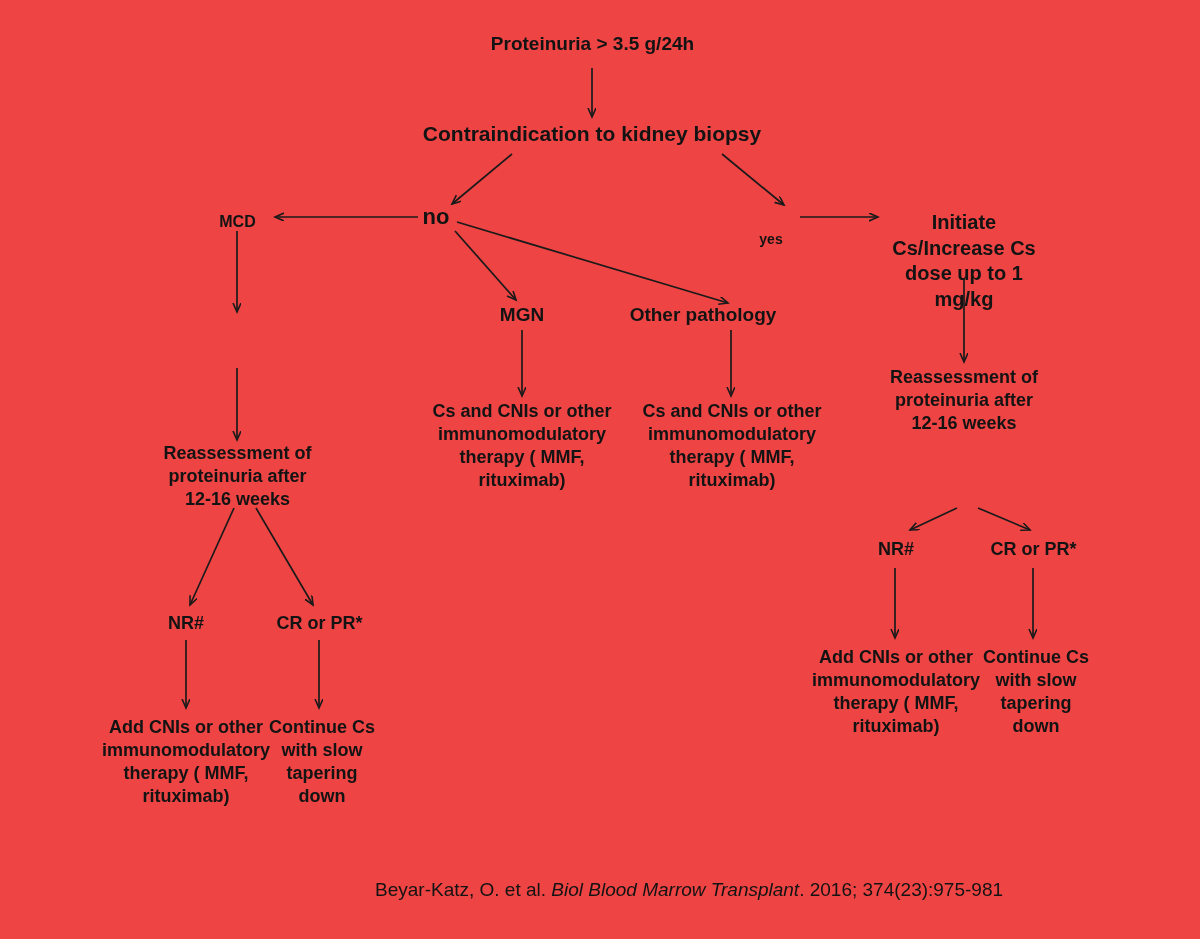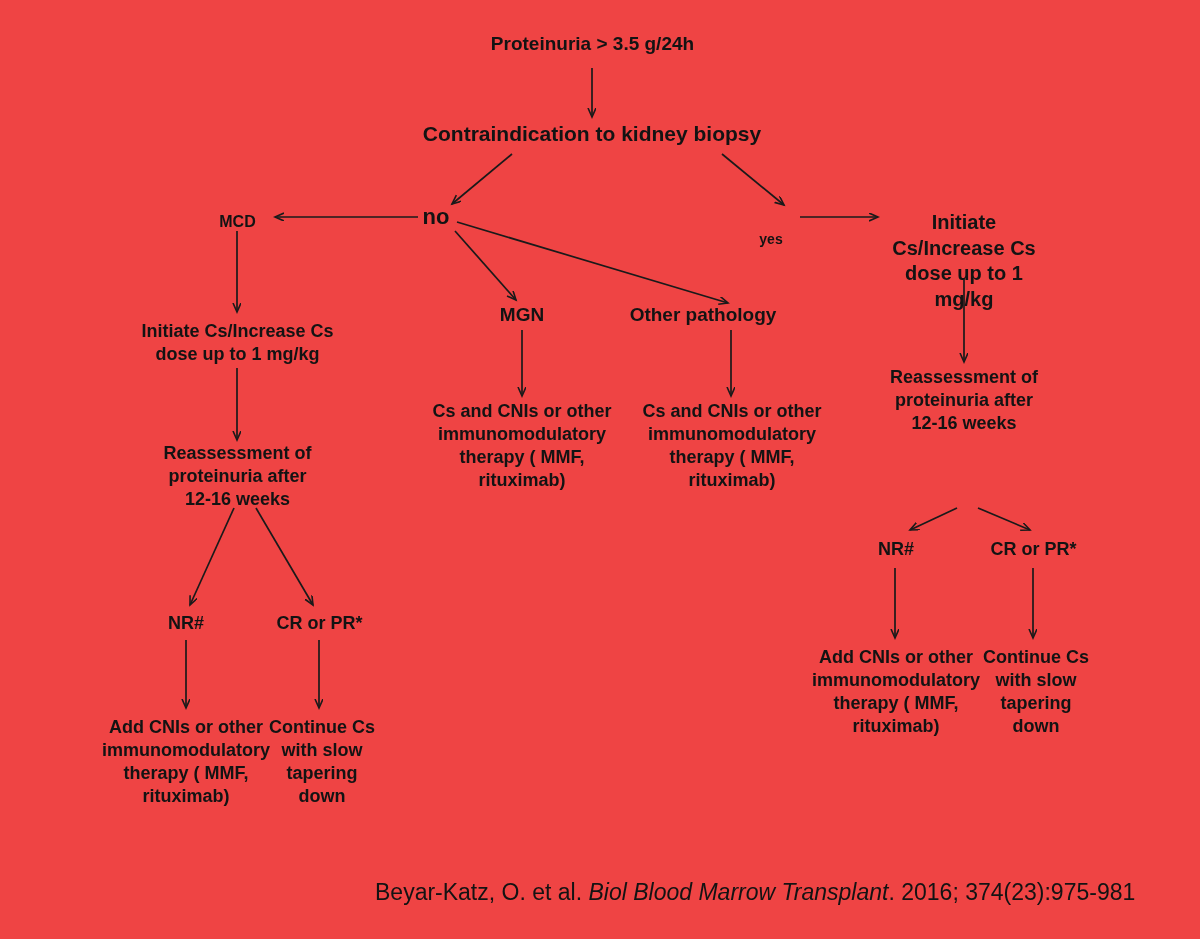--- a/index.html
+++ b/index.html
@@ -93,22 +93,20 @@
   <div class="node" style="left:406px; top:203px; width:60px; font-size:22px;">no</div>
 
   <div class="node" style="left:740px; top:203px; width:62px; font-size:14px;margin-top:28px;">yes</div>
 
   <div class="node" style="left:185px; top:212px; width:105px; font-size:16px;text-align:center;">MCD</div>
 
   <div class="node" style="left:472px; top:303px; width:100px; font-size:19px;text-align:center;">MGN</div>
 
   <div class="node" style="left:608px; top:303px; width:190px; font-size:19px;">Other pathology</div>
 
-  <div class="node" style="left:110px; top:320px; width:255px; font-size:18px;">Initiate Cs/Increase Cs
-dose up to 1 mg/kg</div>
 
   <div class="node" style="left:140px; top:442px; width:195px; font-size:18px;">Reassessment of
 proteinuria after
 12-16 weeks</div>
 
   <div class="node" style="left:140px; top:612px; width:92px; font-size:18px;">NR#</div>
 
   <div class="node" style="left:252px; top:612px; width:135px; font-size:18px;">CR or PR*</div>
 
   <div class="node" style="left:62px; top:716px; width:248px; font-size:18px;">Add CNIs or other
@@ -147,17 +145,17 @@
   <div class="node" style="left:772px; top:646px; width:248px; font-size:18px;">Add CNIs or other
 immunomodulatory
 therapy ( MMF,
 rituximab)</div>
 
   <div class="node" style="left:972px; top:646px; width:128px; font-size:18px;">Continue Cs
 with slow
 tapering
 down</div>
 
-  <div class="credit" style="left:375px; top:879px; font-size:23px;text-align:center;">
+  <div class="credit" style="left:375px; top:879px; font-size:19px;text-align:center;">
     <span>Beyar-Katz, O. et al. </span><span class="journal">Biol Blood Marrow Transplant</span><span>. 2016; 374(23):975-981</span>
   </div>
 
 </div>
 
 </body></html>

